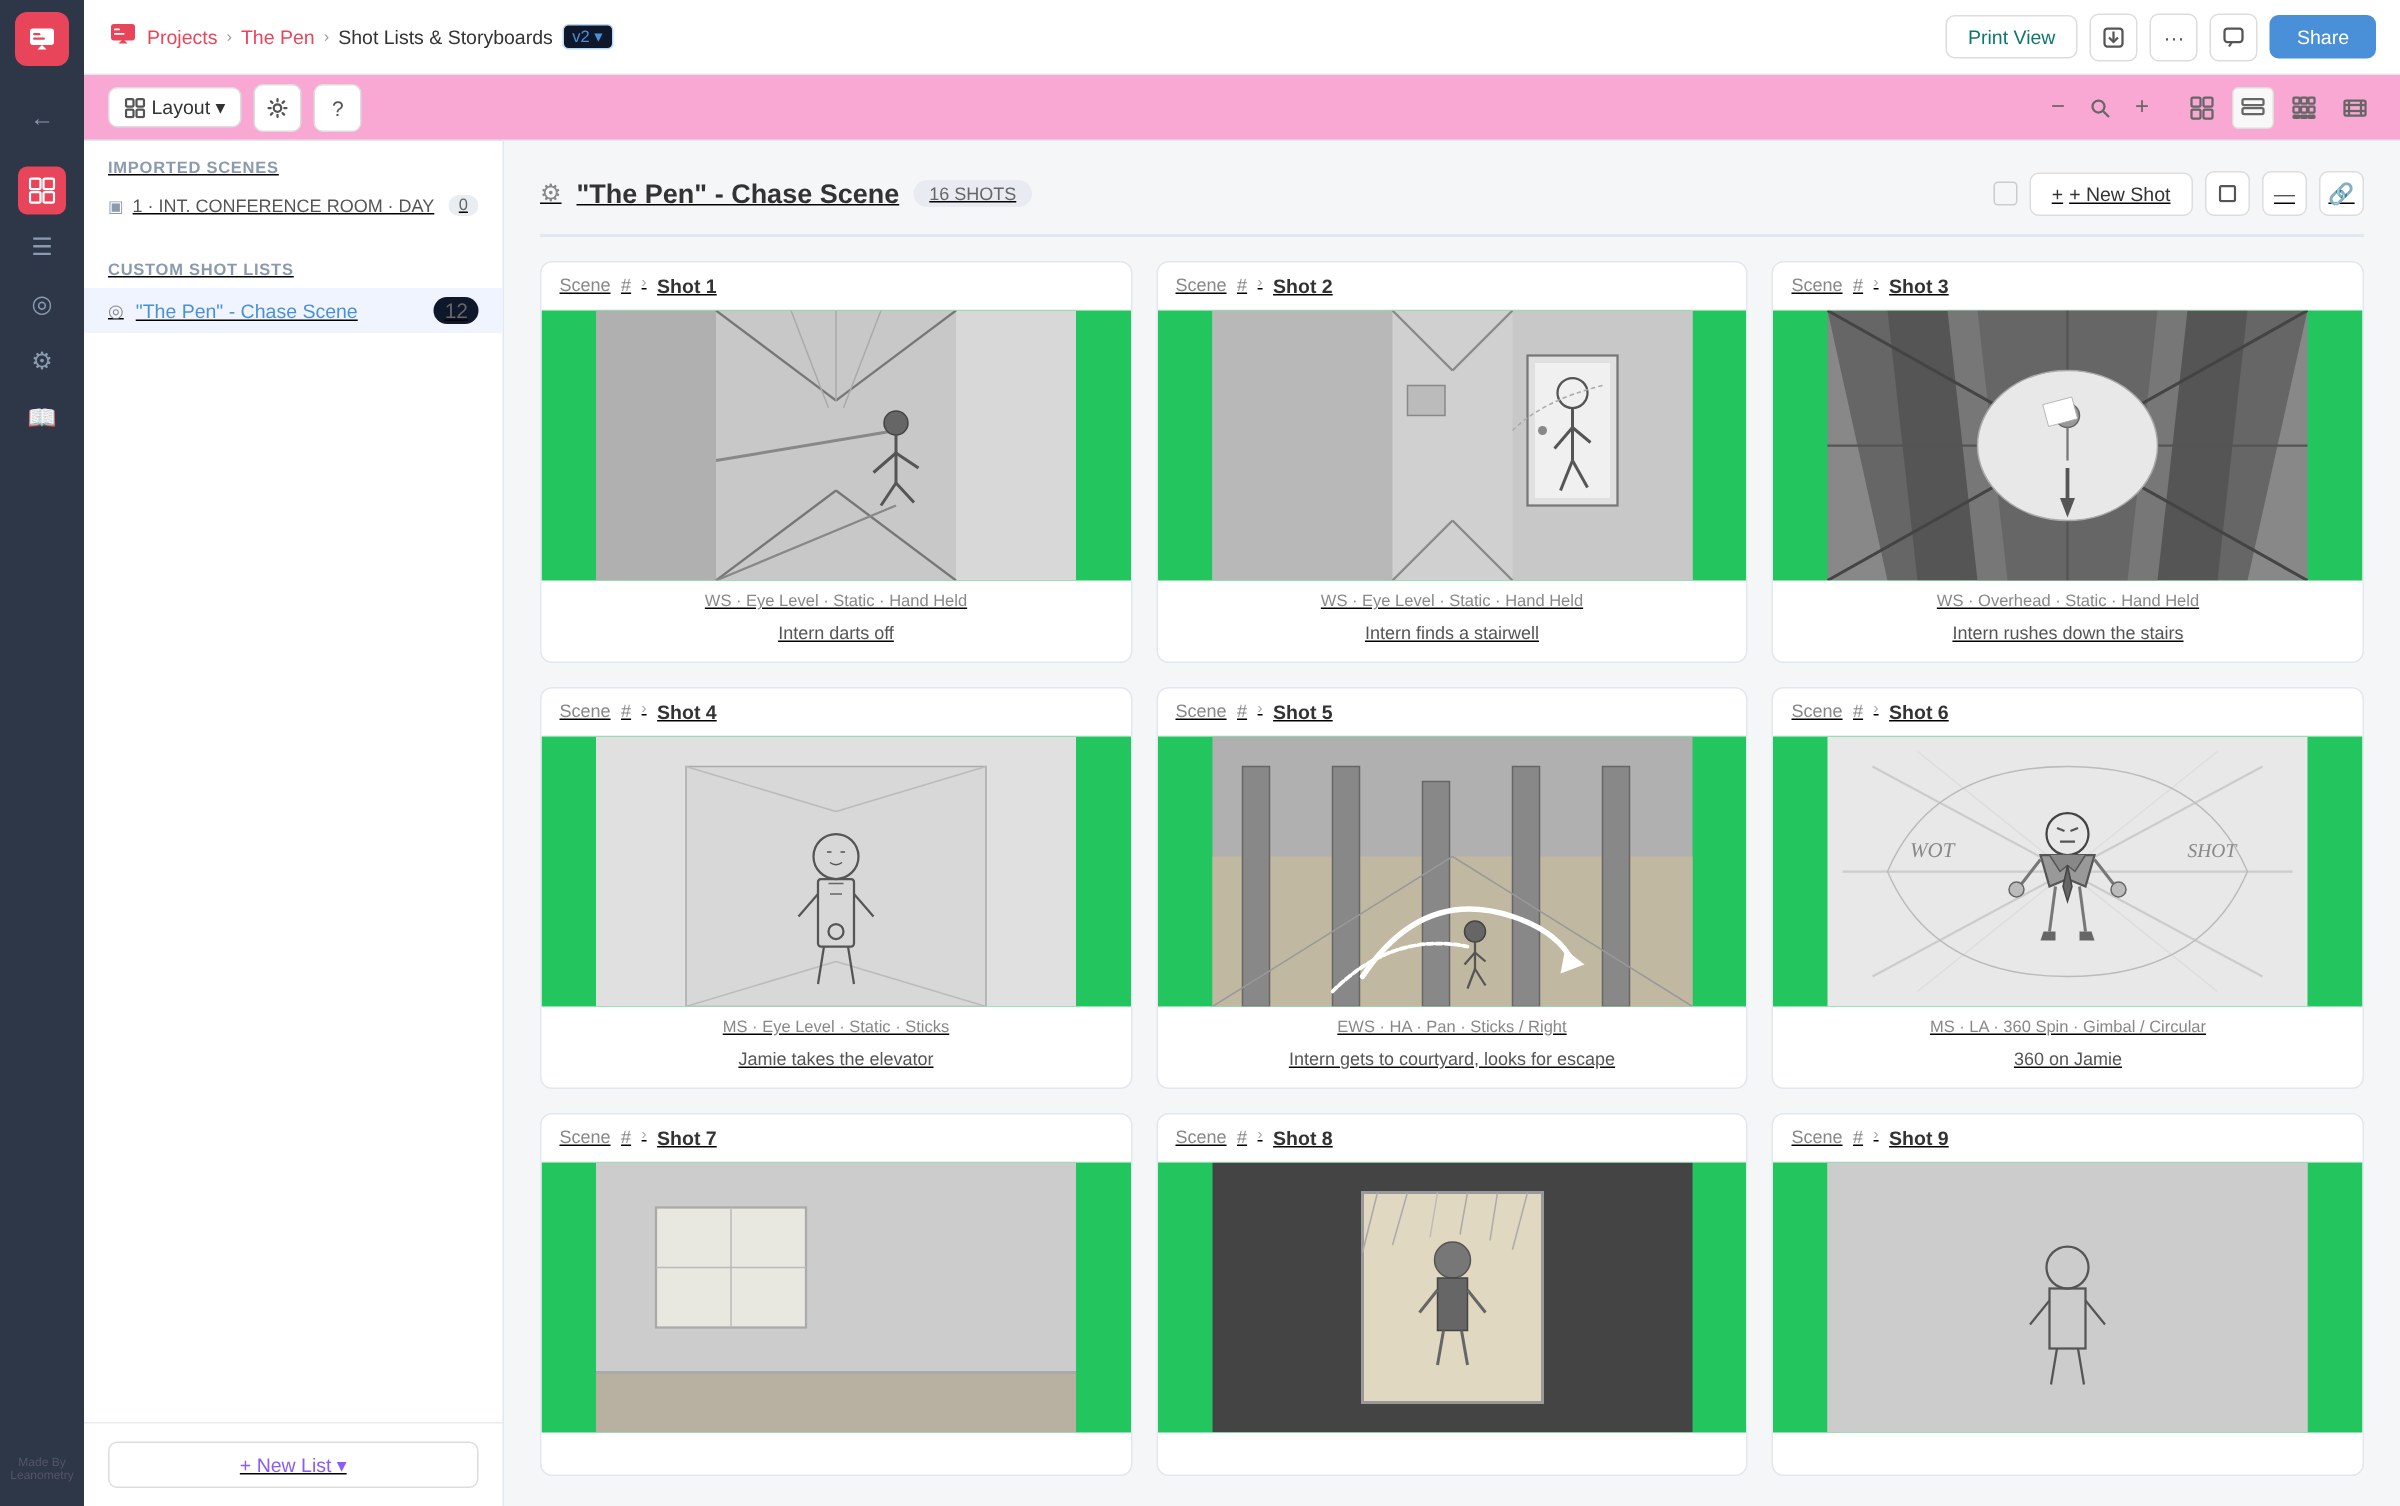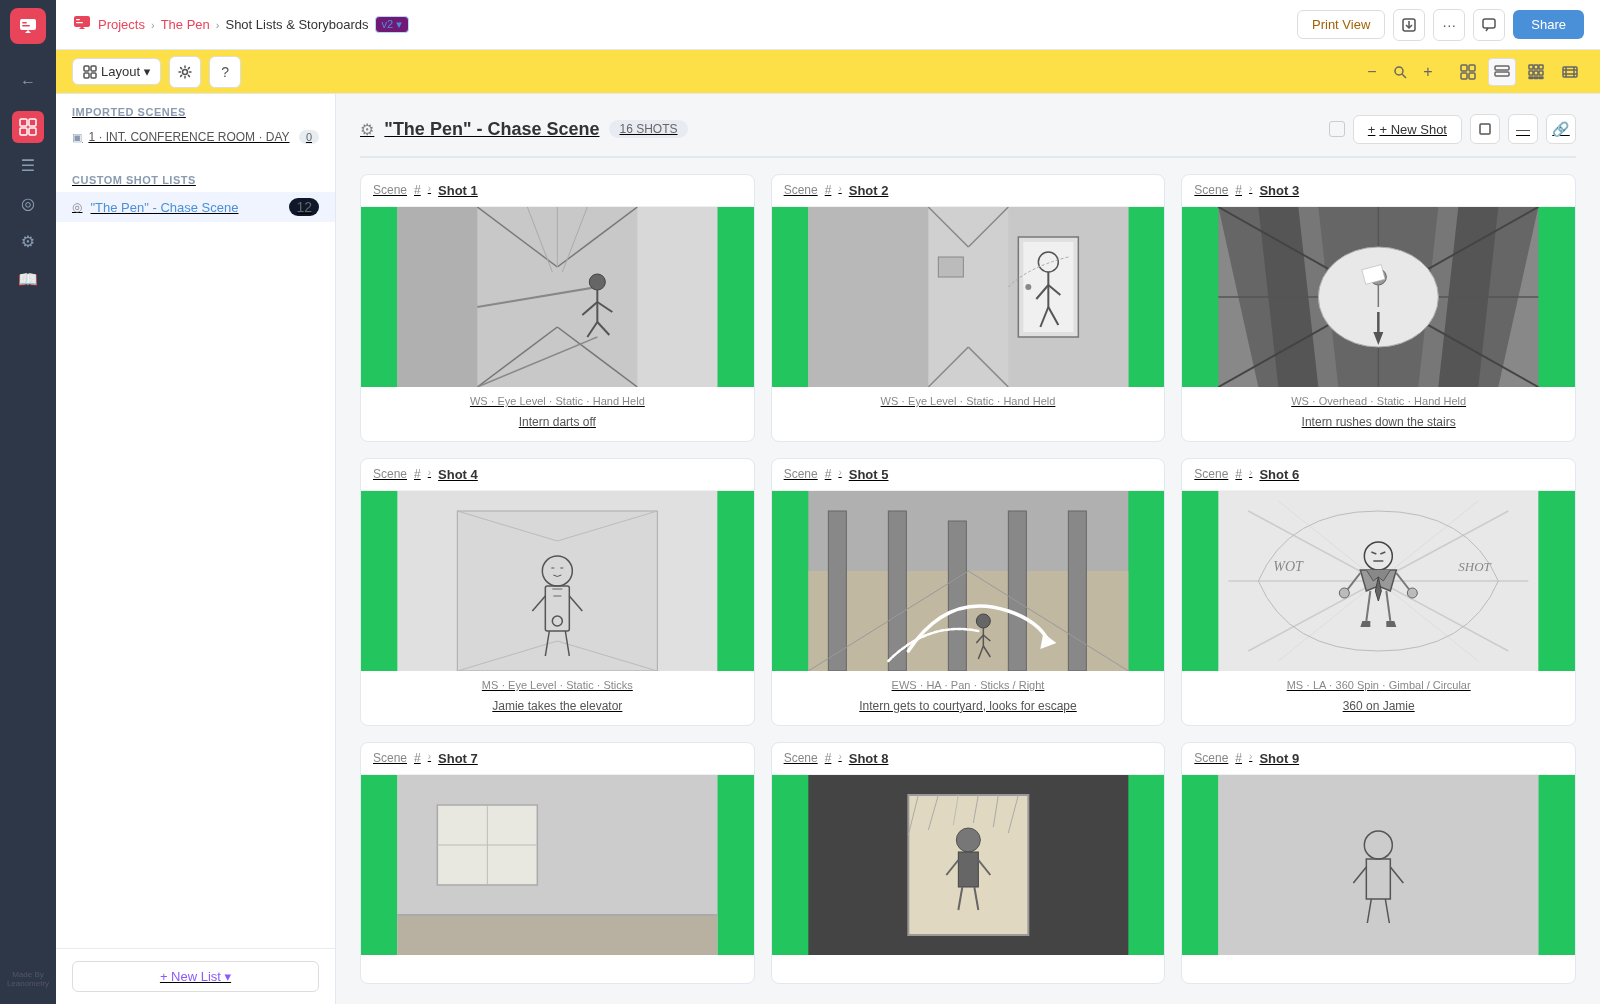--- a/index.html
+++ b/index.html
@@ -61,39 +61,39 @@
       flex-shrink: 0;
     }
     .breadcrumb {
       display: flex; align-items: center; gap: 6px;
       font-size: 13px;
     }
     .breadcrumb-link { color: #e8445a; cursor: pointer; text-decoration: none; }
     .breadcrumb-sep { color: #999; font-size: 11px; }
     .breadcrumb-current { color: #333; font-weight: 500; }
     .version-badge {
-      background: #701a75;
+      background: #0f172a;
       border: 1px solid #b8d9f5;
       border-radius: 4px;
       padding: 1px 6px;
       font-size: 11px;
       color: #4a90d9;
       cursor: pointer;
     }
     .top-nav-right {
       display: flex; align-items: center; gap: 8px;
     }
     .btn-print-view {
       background: #fff;
       border: 1px solid #ddd;
       border-radius: 6px;
       padding: 6px 14px;
       font-size: 13px;
       cursor: pointer;
-      color: #a16207;
+      color: #0f766e;
     }
     .btn-icon {
       width: 32px; height: 32px;
       background: #fff;
       border: 1px solid #ddd;
       border-radius: 6px;
       display: flex; align-items: center; justify-content: center;
       cursor: pointer;
       color: #555;
       font-size: 14px;
@@ -104,21 +104,21 @@
       border: none;
       border-radius: 6px;
       padding: 7px 18px;
       font-size: 13px;
       cursor: pointer;
       font-weight: 500;
     }
 
     
     .toolbar {
-      background: #fde047;
+      background: #f9a8d4;
       border-bottom: 1px solid #e2e8f0;
       padding: 0 16px;
       height: 44px;
       display: flex;
       align-items: center;
       justify-content: space-between;
       flex-shrink: 0;
     }
     .toolbar-left { display: flex; align-items: center; gap: 8px; }
     .btn-layout {
@@ -595,20 +595,21 @@
               <line x1="240" y1="78" x2="252" y2="88" stroke="#555" stroke-width="2"></line>
               <line x1="240" y1="100" x2="232" y2="120" stroke="#555" stroke-width="2"></line>
               <line x1="240" y1="100" x2="250" y2="118" stroke="#555" stroke-width="2"></line>
 
               <rect x="130" y="50" width="25" height="20" fill="#bbb" stroke="#888" stroke-width="1"></rect>
 
               <path d="M200 80 Q220 60 260 50" stroke="#aaa" stroke-width="1" fill="none" stroke-dasharray="3,2"></path>
             </svg>
           </div>
           <div class="shot-meta">WS · Eye Level · Static · Hand Held</div>
+          <div class="shot-description">Intern finds a stairwell</div>
         </div>
 
         <div class="shot-card">
           <div class="shot-card-header">
             <span>Scene</span>
             <span>#</span>
             <span class="chevron-icon">›</span>
             <span class="shot-number">Shot 3</span>
           </div>
           <div class="shot-thumbnail">

